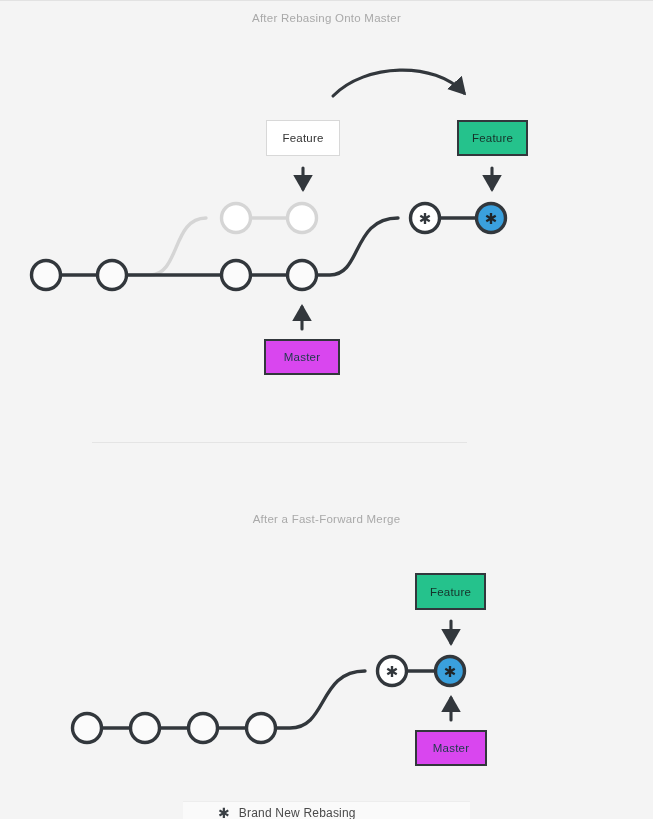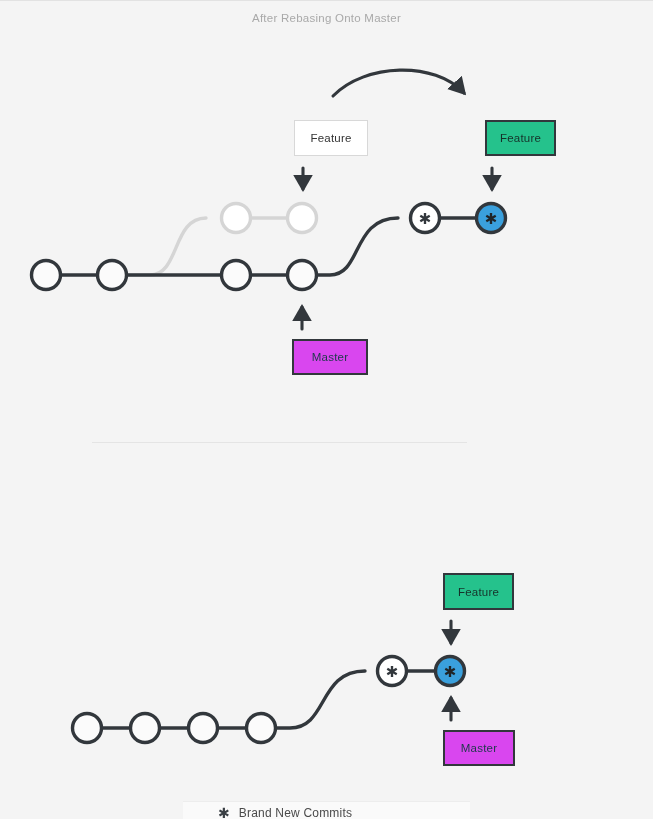--- a/index.html
+++ b/index.html
@@ -51,21 +51,20 @@
   
   .box {
     position: absolute;
     box-sizing: border-box;
     display: flex;
     align-items: center;
     justify-content: center;
     font-size: 11.5px;
     letter-spacing: 0.2px;
     font-family: "Liberation Sans", sans-serif;
-    margin-left: 28px;
   }
   .box-feature-ghost {
     background: #ffffff;
     border: 1.5px solid #d8d8d8;
     color: #333333;
   }
   .box-feature-active {
     background: #25c28c;
     border: 2.5px solid #32373c;
     color: #16322a;
@@ -126,20 +125,21 @@
     letter-spacing: 0.2px;
   }
 </style>
 </head>
 <body>
 
 <div class="page">
 
   <div class="caption" id="caption-rebase">After Rebasing Onto Master</div>
 
+  <div class="caption" id="caption-ff">After a Fast-Forward Merge</div>
 
   <svg class="layer" viewBox="0 0 653 819">
     <defs>
       <marker id="arrowhead-ink" markerWidth="8" markerHeight="8" refX="4.6" refY="3.2" orient="auto">
         <path d="M0,0 L5.6,3.2 L0,6.4 Z" fill="#32373c"></path>
       </marker>
     </defs>
 
     <g>
       <path d="M112,274 L150,274 C180,274 172,217 206,217" fill="none" stroke="#d5d5d5" stroke-width="3.4" stroke-linecap="round"></path>
@@ -212,16 +212,16 @@
 
   <div class="box box-feature-active" id="box-feature-ff">Feature</div>
 
   <div class="box box-master" id="box-master-ff">Master</div>
 
   <div id="section-divider"></div>
 
   <div id="legend-card"></div>
   <div id="legend-row">
     <span id="legend-star">✱</span>
-    <span id="legend-label">Brand New Commits</span>
+    <span id="legend-label">Brand New Rebasing</span>
   </div>
 
 </div>
 
 </body></html>

